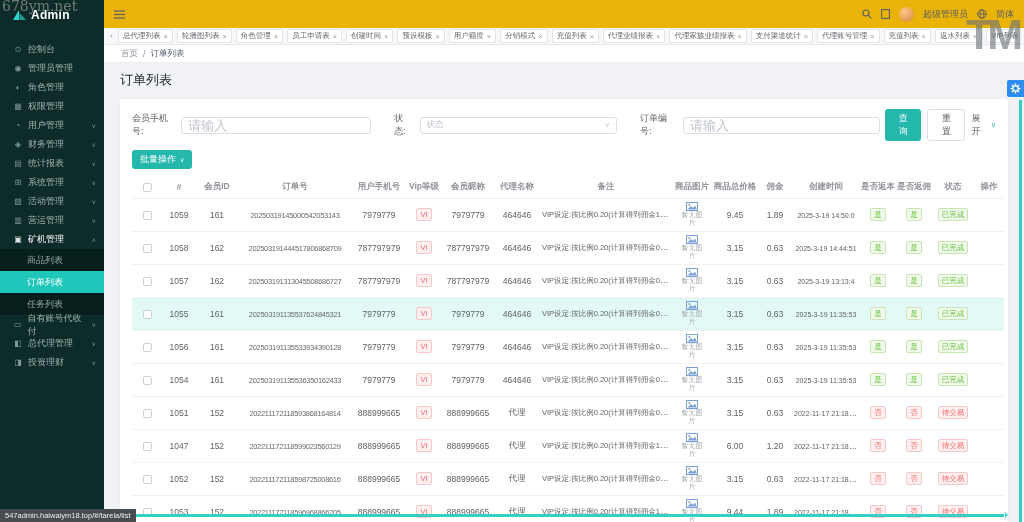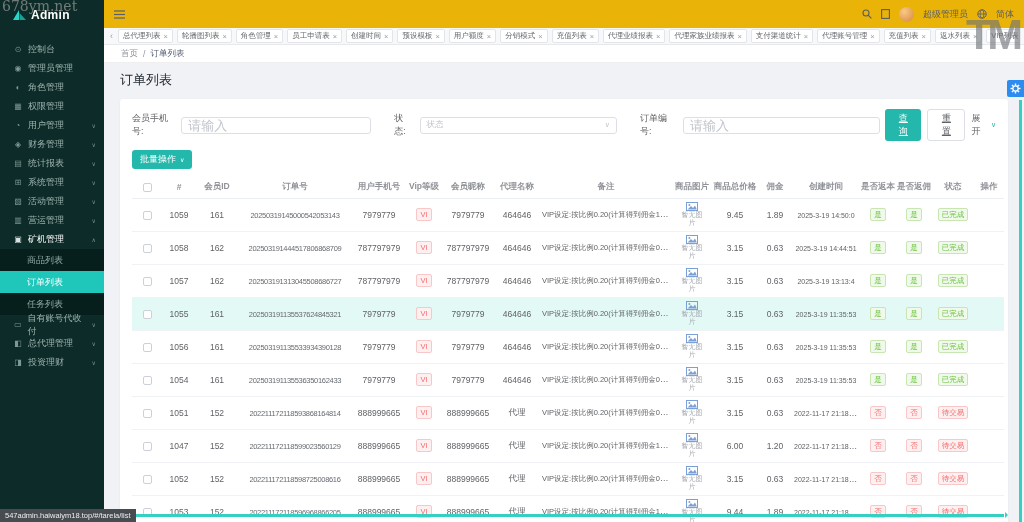--- a/index.html
+++ b/index.html
@@ -38,21 +38,21 @@
   .card{background:#fff;border-radius:3px;box-shadow:0 1px 3px rgba(0,0,0,.05);padding:10px 12px 0;height:424px;overflow:hidden;}
 
   
   .filter-row{display:flex;align-items:center;font-size:9px;color:#606266;gap:5px;}
   .fgroup{display:flex;align-items:center;gap:5px;justify-content:space-between;}
   .finput{height:17px;border:1px solid #dcdfe6;border-radius:3px;font-size:13px;color:#333;padding:0 6px;outline:none;}
   .finput::placeholder{color:#c0c4cc;}
   .fselect{height:17px;border:1px solid #dcdfe6;border-radius:3px;font-size:8.5px;color:#c0c4cc;padding:0 6px;display:flex;align-items:center;justify-content:space-between;background:#fff;cursor:pointer;}
   .fselect .chev{color:#c0c4cc;font-size:7px;}
   .f-btns{margin-left:auto;display:flex;align-items:center;gap:6px;}
-  .btn{border:none;border-radius:3px;font-size:9px;padding:3px 8px;cursor:pointer;font-family:"Liberation Sans",sans-serif;text-decoration:underline;}
+  .btn{border:none;border-radius:3px;font-size:9px;padding:3px 8px;cursor:pointer;font-family:"Liberation Sans",sans-serif;}
   .btn.search{background:#24b8ac;color:#fff;}
   .btn.reset{background:#fff;border:1px solid #dcdfe6;color:#606266;padding:2px 8px;}
   .expand{display:flex;align-items:center;gap:2px;color:#606266;font-size:9px;cursor:pointer;}
   .expand .chev{color:#24b8ac;font-size:7px;}
   .batch{margin:9px 0 8px;display:inline-flex;align-items:center;gap:4px;background:#24b8ac;color:#fff;font-size:9px;padding:3px 8px;border-radius:3px;cursor:pointer;}
   .batch .chev{font-size:6px;}
 
   
   table{width:100%;border-collapse:collapse;table-layout:fixed;}
   thead th{height:21px;font-size:8.5px;font-weight:bold;color:#909399;border-bottom:1px solid #ebeef5;text-align:center;overflow:hidden;white-space:nowrap;padding:0 1px;}

